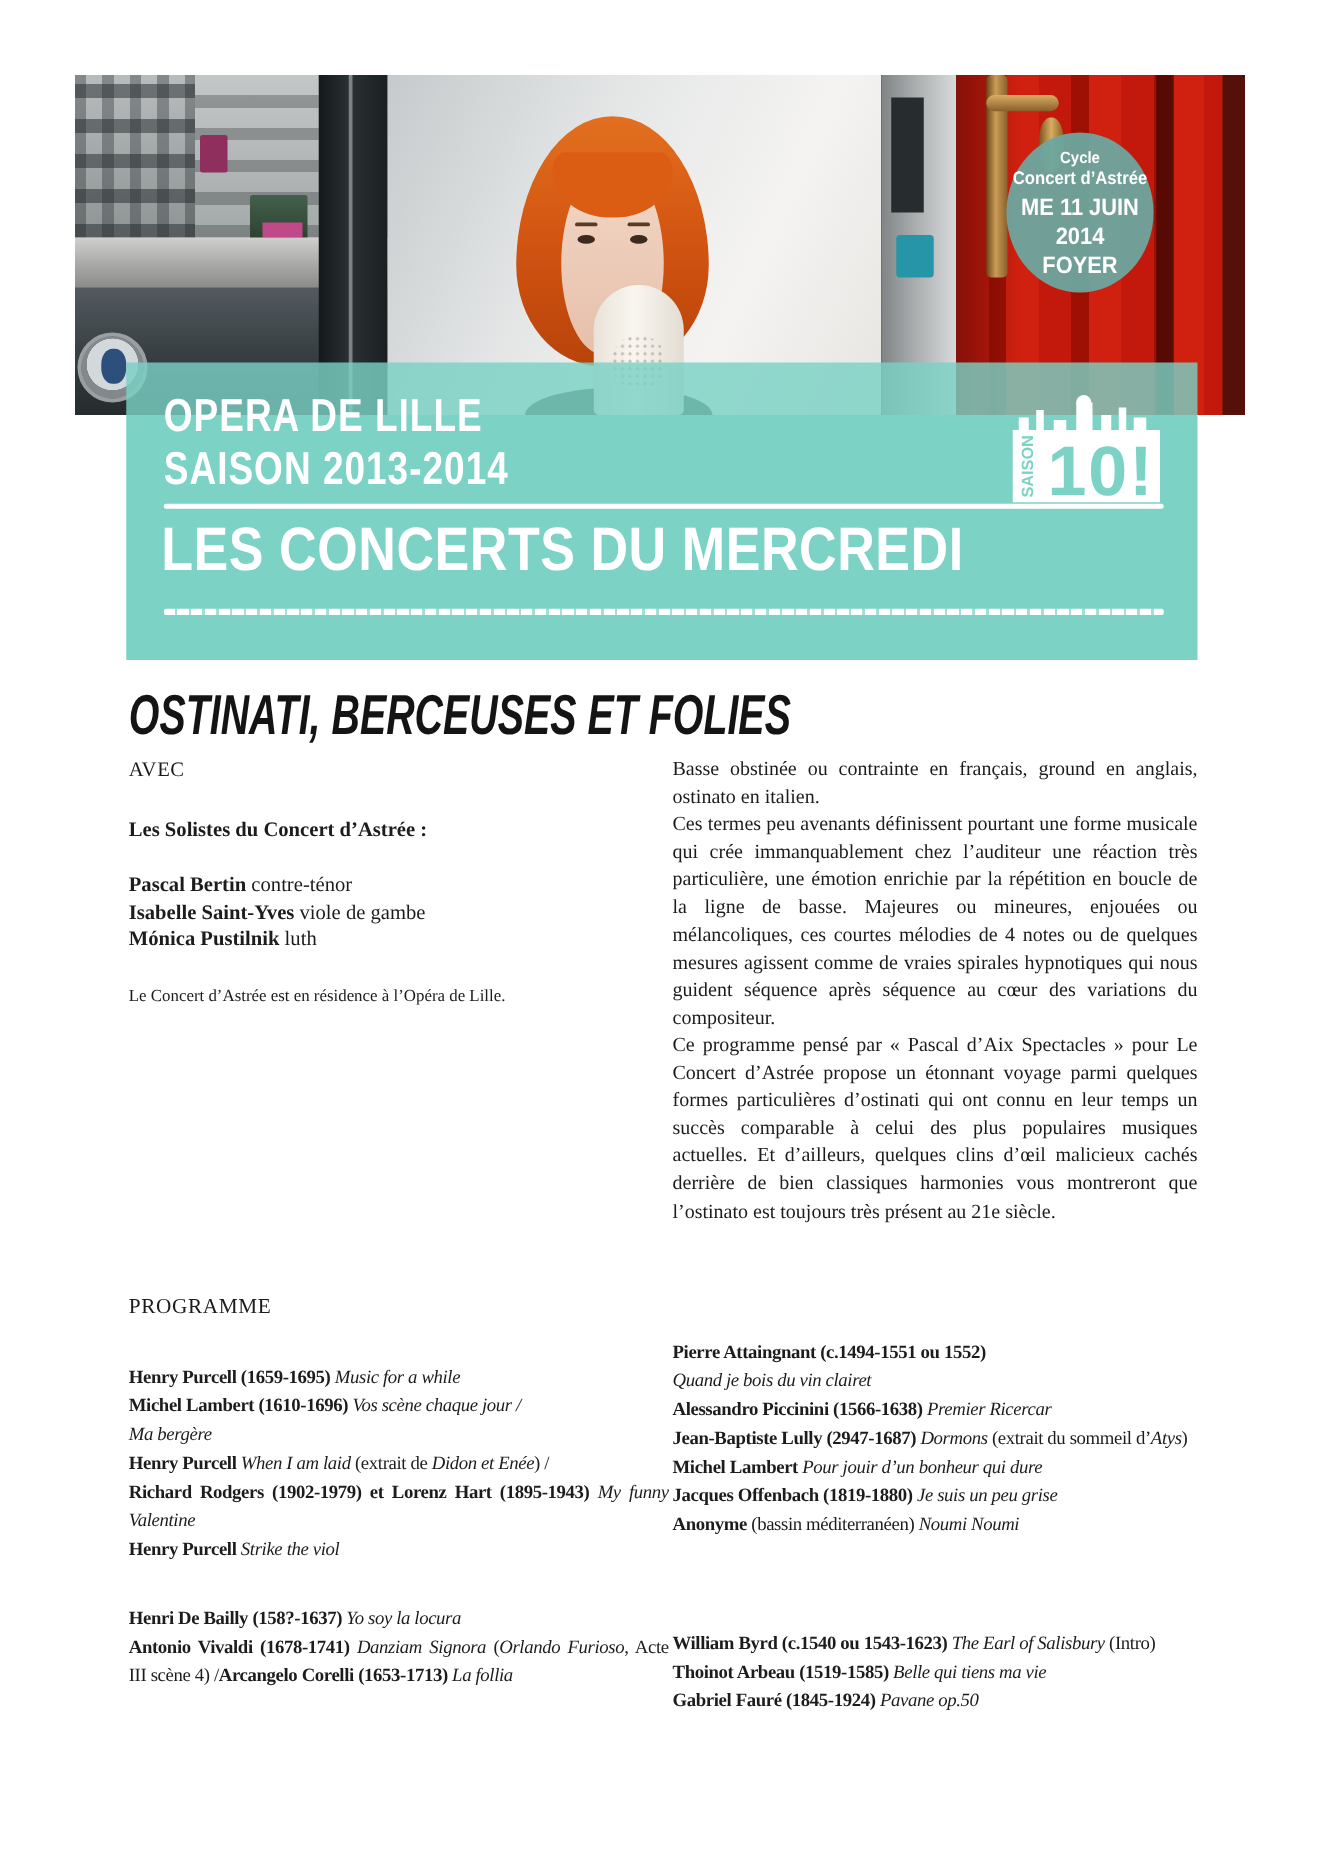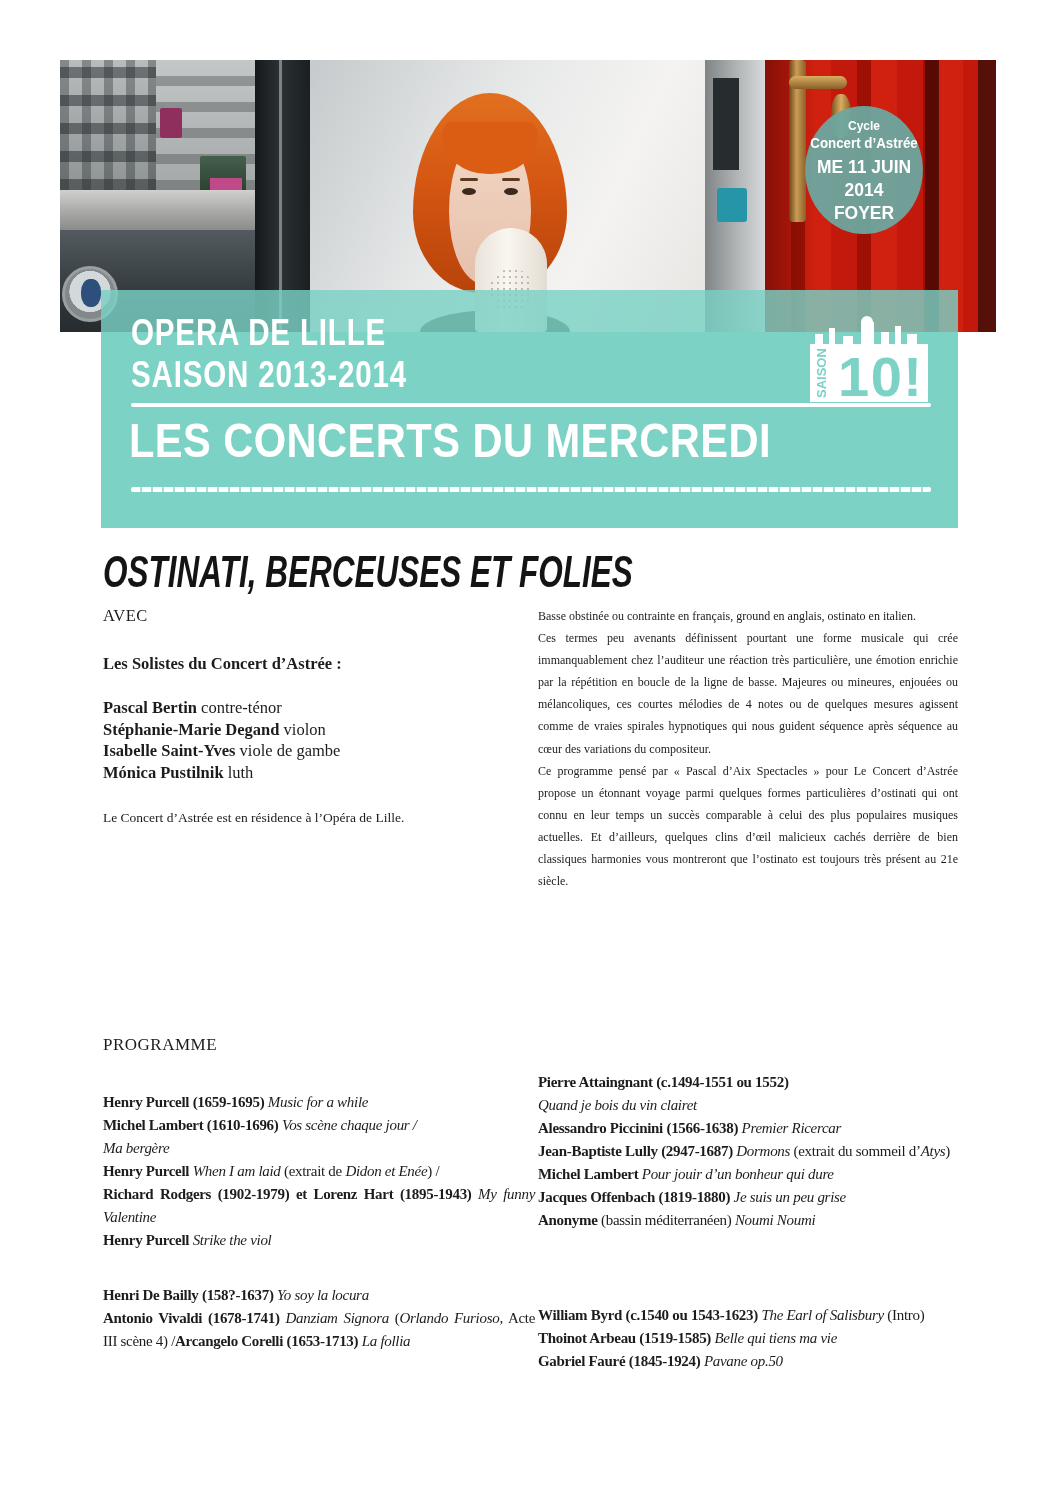--- a/index.html
+++ b/index.html
@@ -96,21 +96,21 @@
 
   
   .page-title{position:absolute;left:103px;top:546px;font-family:"Liberation Sans",sans-serif;
      font-weight:bold;font-style:italic;font-size:45px;color:#141414;white-space:nowrap;
      transform:scaleX(.7);transform-origin:0 0;}
   .avec-col{position:absolute;left:103px;top:605px;width:420px;font-size:16.5px;line-height:21.5px;font-family:Liberation Serif, serif;}
   .avec-label{letter-spacing:.5px;margin:0 0 26px 0;}
   .group-head{font-weight:bold;margin:0 0 23px 0;}
   .artist b{font-weight:bold;}
   .note{font-size:13.5px;margin-top:24px;}
-  .desc-col{position:absolute;left:538px;top:605px;width:420px;font-size:12px;line-height:22.1px;
+  .desc-col{position:absolute;left:538px;top:605px;width:420px;font-size:16px;line-height:22.1px;
      text-align:justify;}
   .desc-col p{margin:0;}
 
   .prog-heading{position:absolute;left:103px;top:1035px;font-size:17px;letter-spacing:.5px;}
   .prog{position:absolute;font-size:15px;line-height:23px;letter-spacing:-.3px;text-align:justify;margin-top:14px;}
   .prog .entry{margin:0;}
   #prog-l1{left:103px;top:1077px;width:432px;}
   #prog-l2{left:103px;top:1270px;width:432px;}
   #prog-r1{left:538px;top:1057px;width:434px;}
   #prog-r2{left:538px;top:1290px;width:434px;}
@@ -200,21 +200,20 @@
     </div>
   </div>
 
   <div class="page-title">OSTINATI, BERCEUSES ET FOLIES</div>
 
   <div class="avec-col">
     <p class="avec-label">AVEC</p>
     <p class="group-head">Les Solistes du Concert d’Astrée :</p>
     <div id="artists">
         <div class="artist"><b>Pascal Bertin</b> contre-ténor</div>
-        <div class="artist"><b>Stéphanie-Marie Degand</b> violon</div>
         <div class="artist"><b>Isabelle Saint-Yves</b> viole de gambe</div>
         <div class="artist"><b>Mónica Pustilnik</b> luth</div>
       </div>
     <p class="note">Le Concert d’Astrée est en résidence à l’Opéra de Lille.</p>
   </div>
 
   <div class="desc-col" id="desc">
       <p>Basse obstinée ou contrainte en français, ground en anglais, ostinato en italien.</p>
       <p>Ces termes peu avenants définissent pourtant une forme musicale qui crée immanquablement chez l’auditeur une réaction très particulière, une émotion enrichie par la répétition en boucle de la ligne de basse. Majeures ou mineures, enjouées ou mélancoliques, ces courtes mélodies de 4 notes ou de quelques mesures agissent comme de vraies spirales hypnotiques qui nous guident séquence après séquence au cœur des variations du compositeur.</p>
       <p>Ce programme pensé par « Pascal d’Aix Spectacles » pour Le Concert d’Astrée propose un étonnant voyage parmi quelques formes particulières d’ostinati qui ont connu en leur temps un succès comparable à celui des plus populaires musiques actuelles. Et d’ailleurs, quelques clins d’œil malicieux cachés derrière de bien classiques harmonies vous montreront que l’ostinato est toujours très présent au 21e siècle.</p>

